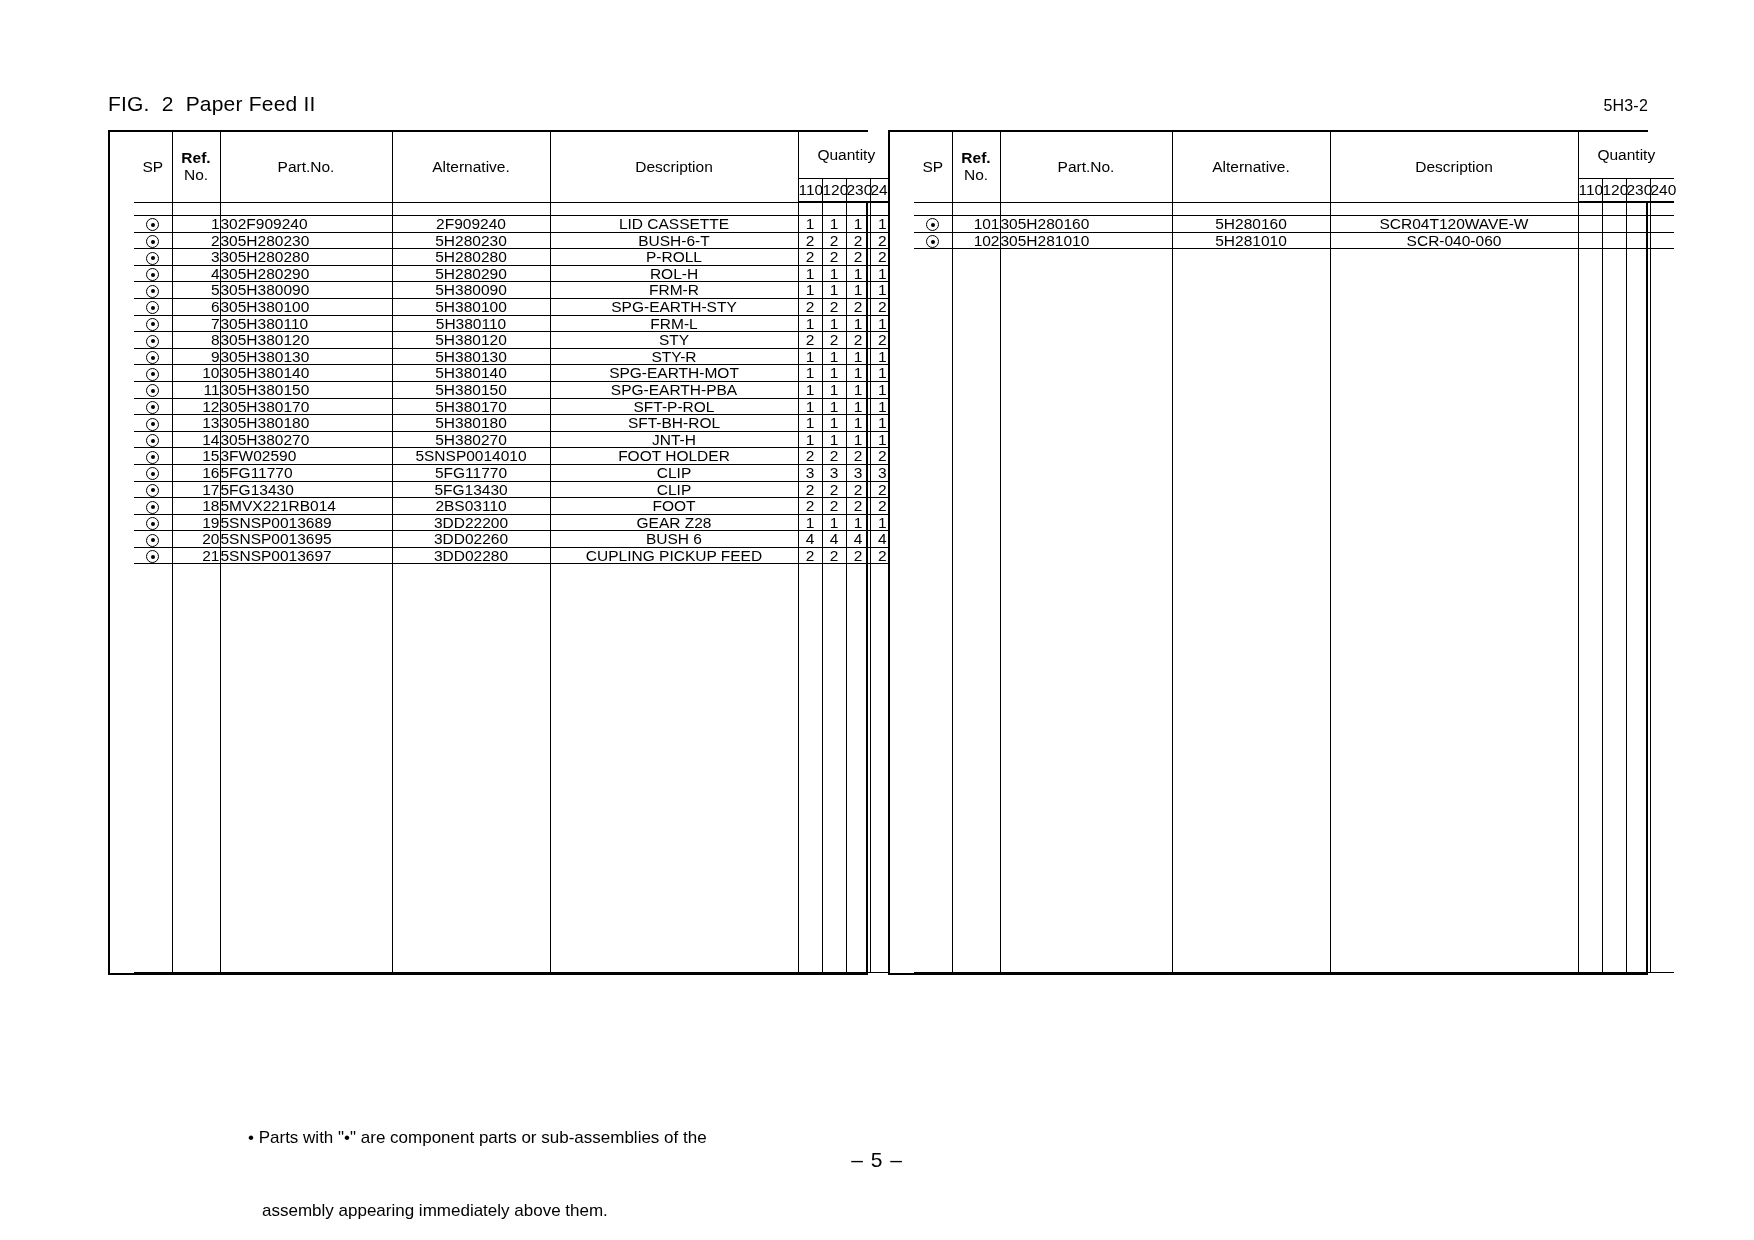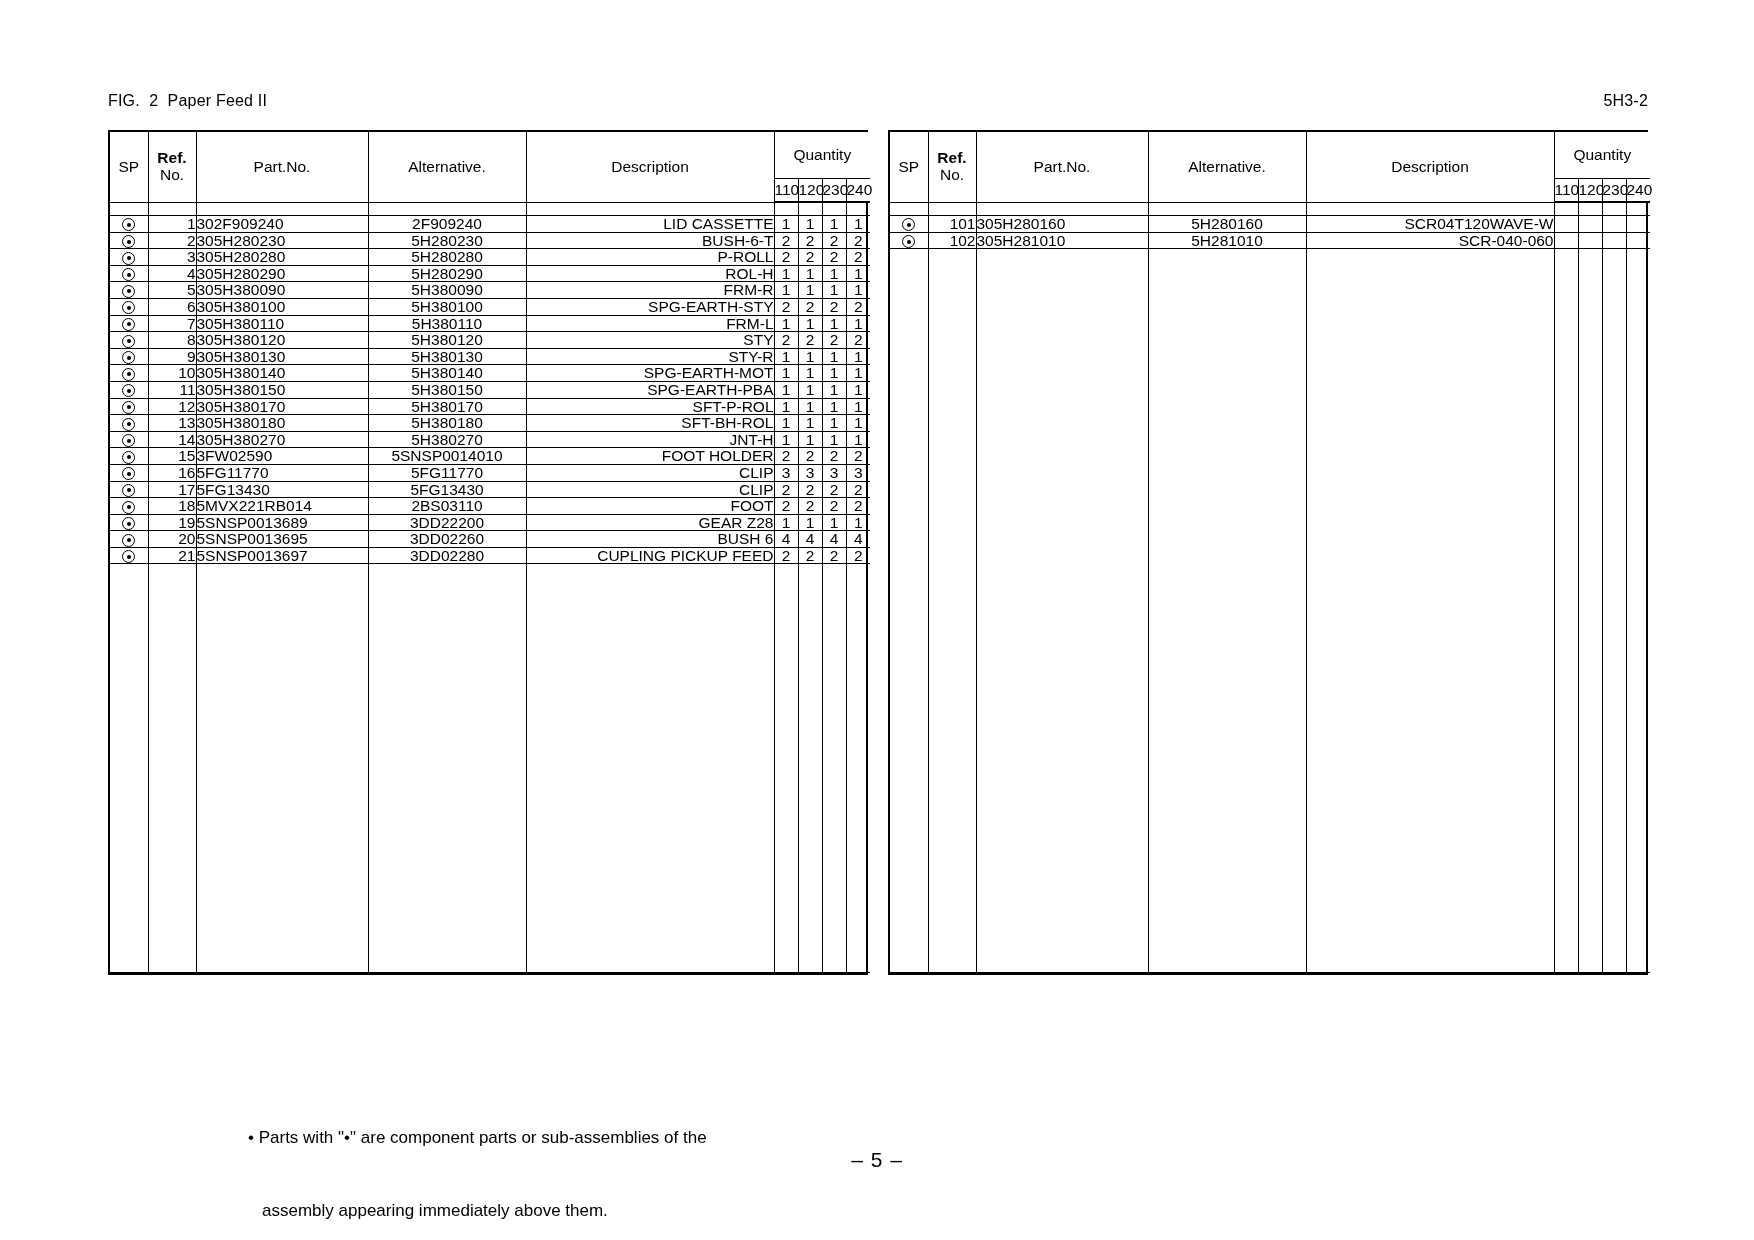--- a/index.html
+++ b/index.html
@@ -27,37 +27,38 @@
   .title-row {
     position: absolute;
     left: 108px;
     top: 92px;
     width: 1540px;
     display: flex;
     align-items: baseline;
     justify-content: space-between;
   }
   .fig-title {
-    font-size: 16px;
+    font-size: 21px;
     letter-spacing: .2px;
     white-space: pre;
   }
   .page-code {
     font-size: 16px;
     letter-spacing: .2px;
   }
 
   
   .tbl {
     position: absolute;
     top: 130px;
     border: 2px solid #000;
     box-sizing: border-box;
     height: 845px;
     background: #fff;
+    padding-left: 24px;
   }
   .tbl.left  { left: 108px;  width: 760px; }
   .tbl.right { left: 888px;  width: 760px; }
 
   table.parts {
     border-collapse: collapse;
     table-layout: fixed;
     width: 100%;
     height: 100%;
   }
@@ -114,21 +115,21 @@
   tbody td {
     height: 15.6px;
     line-height: 15.6px;
     border-top: 0;
     border-bottom: 0;
   }
   td.sp   { text-align: center; font-size: 13px; }
   td.ref  { text-align: right;  padding-right: 7px; font-size: 15px; }
   td.part { text-align: left;   padding-left: 9px;  font-size: 15px; }
   td.alt  { text-align: center;   padding-left: 9px;  font-size: 15px; }
-  td.desc { text-align: right;   padding-left: 9px;  font-size: 15px; }
+  td.desc { text-align: center;   padding-left: 9px;  font-size: 15px; }
   td.qty  { text-align: center; font-size: 15px; }
 
   tbody tr.spacer td { height: 12px; }
   tbody tr.filler td { height: auto; }
 
   .sp-dot {
     display: inline-block;
     width: 11px; height: 11px;
     border: 1px solid #000;
     border-radius: 50%;

